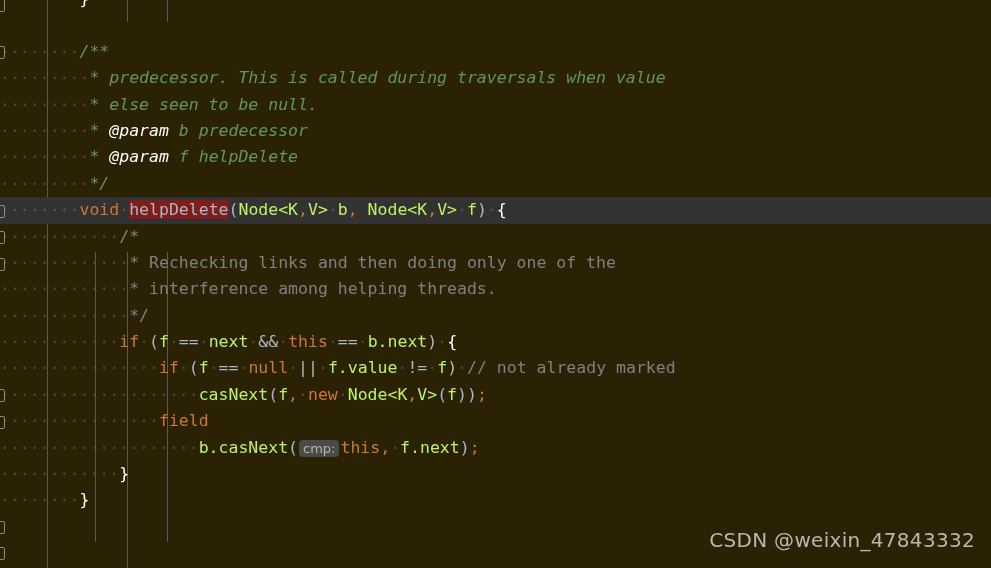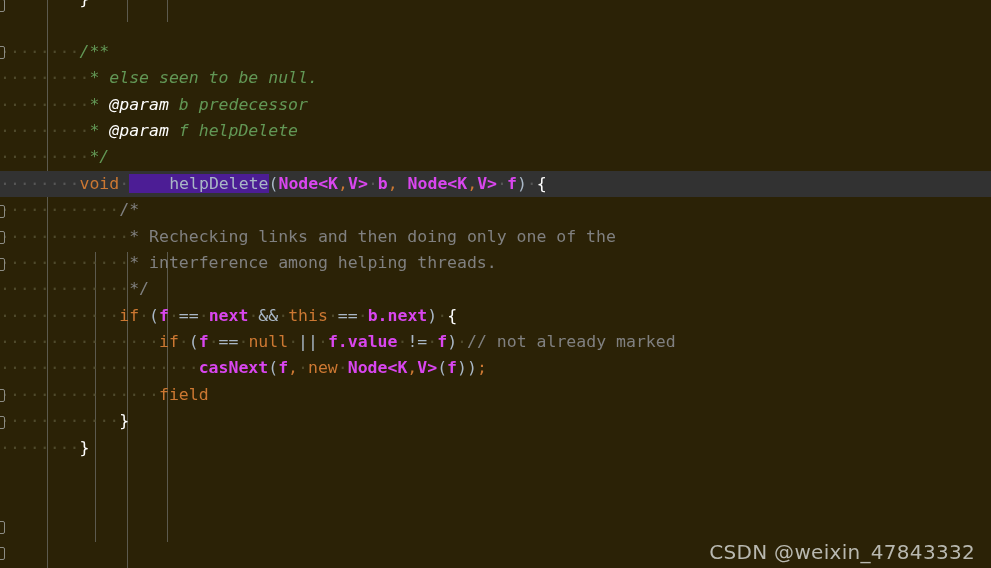--- a/index.html
+++ b/index.html
@@ -70,21 +70,21 @@
   .line.current {
     background: #323232;
   }
 
   
   .ws { color: #4f4a2c; }
   .line.current .ws { color: #565656; }
 
   
   .kw   { color: #cc7832; }
-  .id   { color: #d946ef; font-weight: bold; }
+  .id   { color: #bef264; }
   .punc { color: #a9b7c6; }
   .op   { color: #a9b7c6; }
   .semi { color: #cc7832; }
   .comma{ color: #cc7832; }
   .brace{ color: #ffffff; }
   .cmt  { color: #808080; }
   .doc  { color: #629755; font-style: italic; }
   .doctag {
     color: #ffffff;
     font-style: italic;
@@ -95,35 +95,35 @@
     background: #4a4a47;
     color: #b4b4ae;
     border-radius: 4px;
     font-size: 13px;
     padding: 1px 4px;
     margin: 0 1px;
     font-family: "DejaVu Sans", sans-serif;
   }
 
   
-  .occ { background: #4c1d95; padding-left: 40px; }
+  .occ { background: #7f1d1d; }
   .caret {
     display: inline-block;
     width: 0;
     border-left: 2px solid #d6d6d6;
     height: 19px;
     vertical-align: -4px;
     margin-right: -2px;
   }
 
   
   .watermark {
     position: absolute;
     right: 16px;
-    bottom: 4px;
+    bottom: 16px;
     font-family: "DejaVu Sans", sans-serif;
     font-size: 20px;
     color: #b8b8b0;
     z-index: 6;
     letter-spacing: 0.3px;
   }
 </style>
 </head>
 <body>
 
@@ -150,20 +150,21 @@
 
   <div class="lines">
 
     <div class="line" style="margin-top:-14px;"><span class="ws">········</span><span class="brace">}</span></div>
 
     <div class="line"></div>
 
     <div class="line"><span class="ws">········</span><span class="doc">/**</span></div>
 
 
+    <div class="line"><span class="ws">·········</span><span class="doc">* predecessor. This is called during traversals when value</span></div>
 
     <div class="line"><span class="ws">·········</span><span class="doc">* else seen to be null.</span></div>
 
     <div class="line"><span class="ws">·········</span><span class="doc">* </span><span class="doctag">@param</span><span class="doc"> b predecessor</span></div>
 
     <div class="line"><span class="ws">·········</span><span class="doc">* </span><span class="doctag">@param</span><span class="doc"> f helpDelete</span></div>
 
     <div class="line"><span class="ws">·········</span><span class="doc">*/</span></div>
 
     <div class="line current"><span class="ws">········</span><span class="kw">void</span><span class="ws">·</span><span class="caret"></span><span class="occ">helpDelete</span><span class="punc">(</span><span class="id">Node&lt;K</span><span class="comma">,</span><span class="id">V&gt;</span><span class="ws">·</span><span class="id">b</span><span class="comma">,</span><span class="id"> Node&lt;K</span><span class="comma">,</span><span class="id">V&gt;</span><span class="ws">·</span><span class="id">f</span><span class="punc">)</span><span class="ws">·</span><span class="brace">{</span></div>
@@ -178,20 +179,21 @@
     <div class="line"><span class="ws">·············</span><span class="cmt">*/</span></div>
 
     <div class="line"><span class="ws">············</span><span class="kw">if</span><span class="ws">·</span><span class="punc">(</span><span class="id">f</span><span class="ws">·</span><span class="op">==</span><span class="ws">·</span><span class="id">next</span><span class="ws">·</span><span class="op">&amp;&amp;</span><span class="ws">·</span><span class="kw">this</span><span class="ws">·</span><span class="op">==</span><span class="ws">·</span><span class="id">b.next</span><span class="punc">)</span><span class="ws">·</span><span class="brace">{</span></div>
 
     <div class="line"><span class="ws">················</span><span class="kw">if</span><span class="ws">·</span><span class="punc">(</span><span class="id">f</span><span class="ws">·</span><span class="op">==</span><span class="ws">·</span><span class="kw">null</span><span class="ws">·</span><span class="op">||</span><span class="ws">·</span><span class="id">f.value</span><span class="ws">·</span><span class="op">!=</span><span class="ws">·</span><span class="id">f</span><span class="punc">)</span><span class="ws">·</span><span class="cmt">// not already marked</span></div>
 
     <div class="line"><span class="ws">····················</span><span class="id">casNext</span><span class="punc">(</span><span class="id">f</span><span class="comma">,</span><span class="ws">·</span><span class="kw">new</span><span class="ws">·</span><span class="id">Node&lt;K</span><span class="comma">,</span><span class="id">V&gt;</span><span class="punc">(</span><span class="id">f</span><span class="punc">))</span><span class="semi">;</span></div>
 
     <div class="line"><span class="ws">················</span><span class="kw">field</span></div>
 
+    <div class="line"><span class="ws">····················</span><span class="id">b.casNext</span><span class="punc">(</span><span class="hint">cmp:</span><span class="kw">this</span><span class="comma">,</span><span class="ws">·</span><span class="id">f.next</span><span class="punc">)</span><span class="semi">;</span></div>
 
     <div class="line"><span class="ws">············</span><span class="brace">}</span></div>
 
     <div class="line"><span class="ws">········</span><span class="brace">}</span></div>
 
   </div>
 
   <div class="watermark">CSDN @weixin_47843332</div>
 
 </div>

